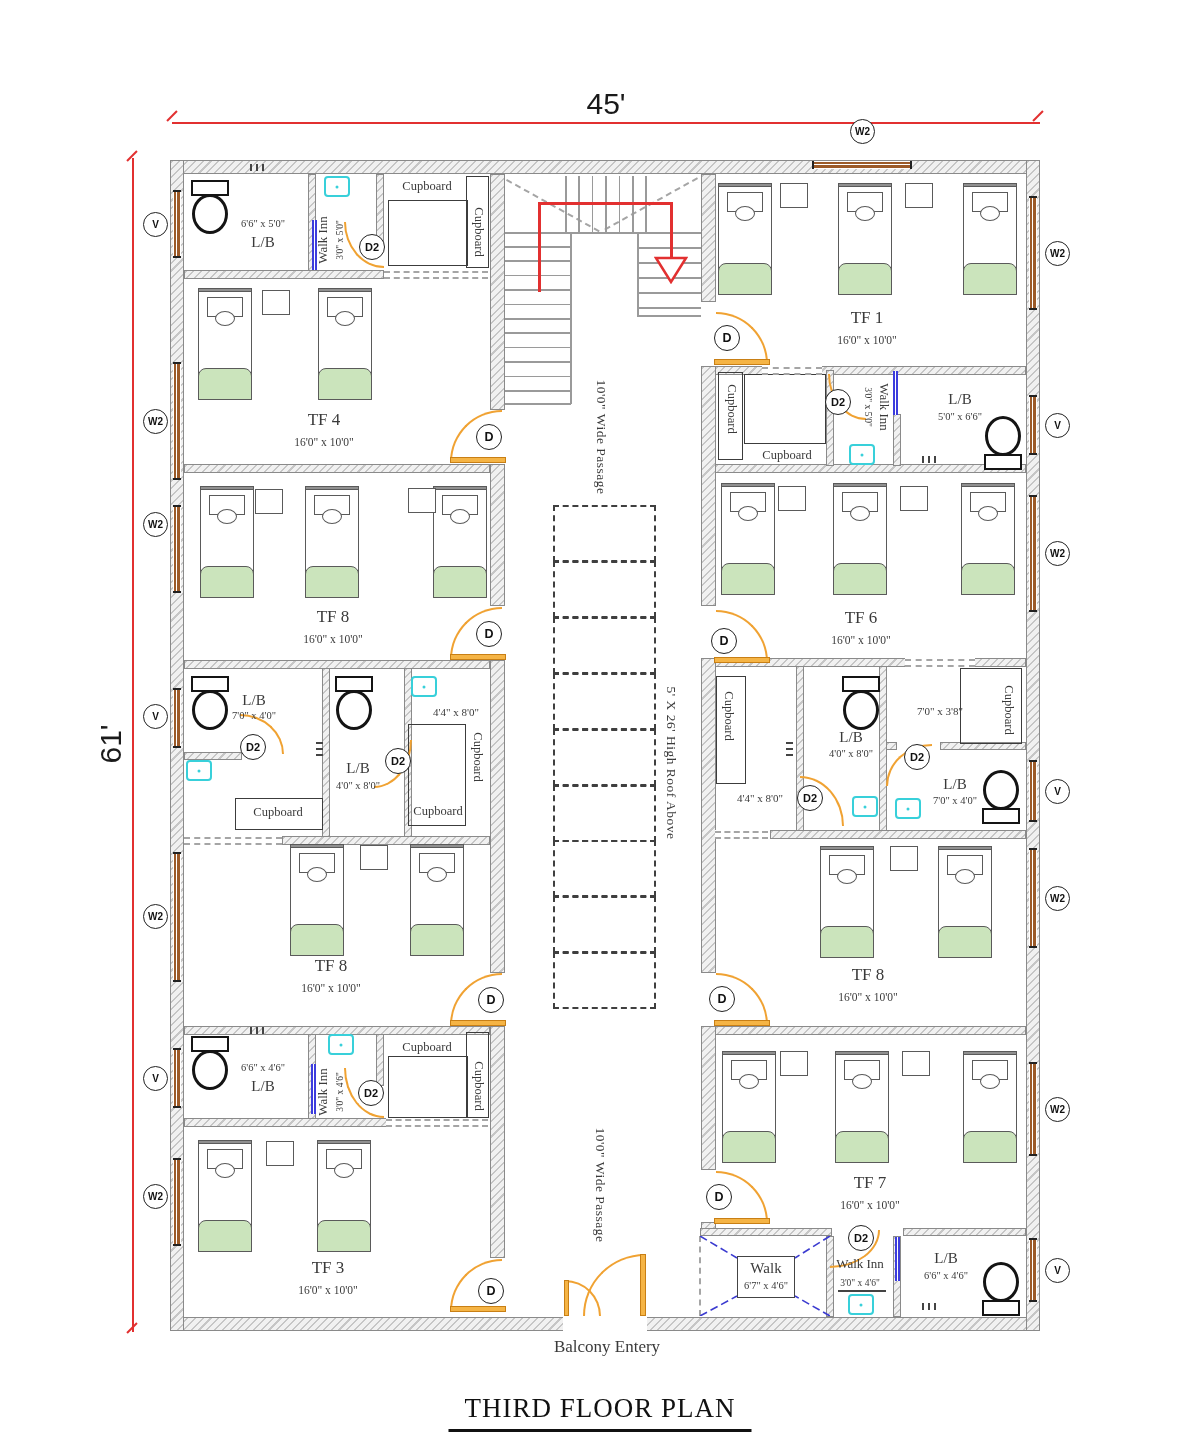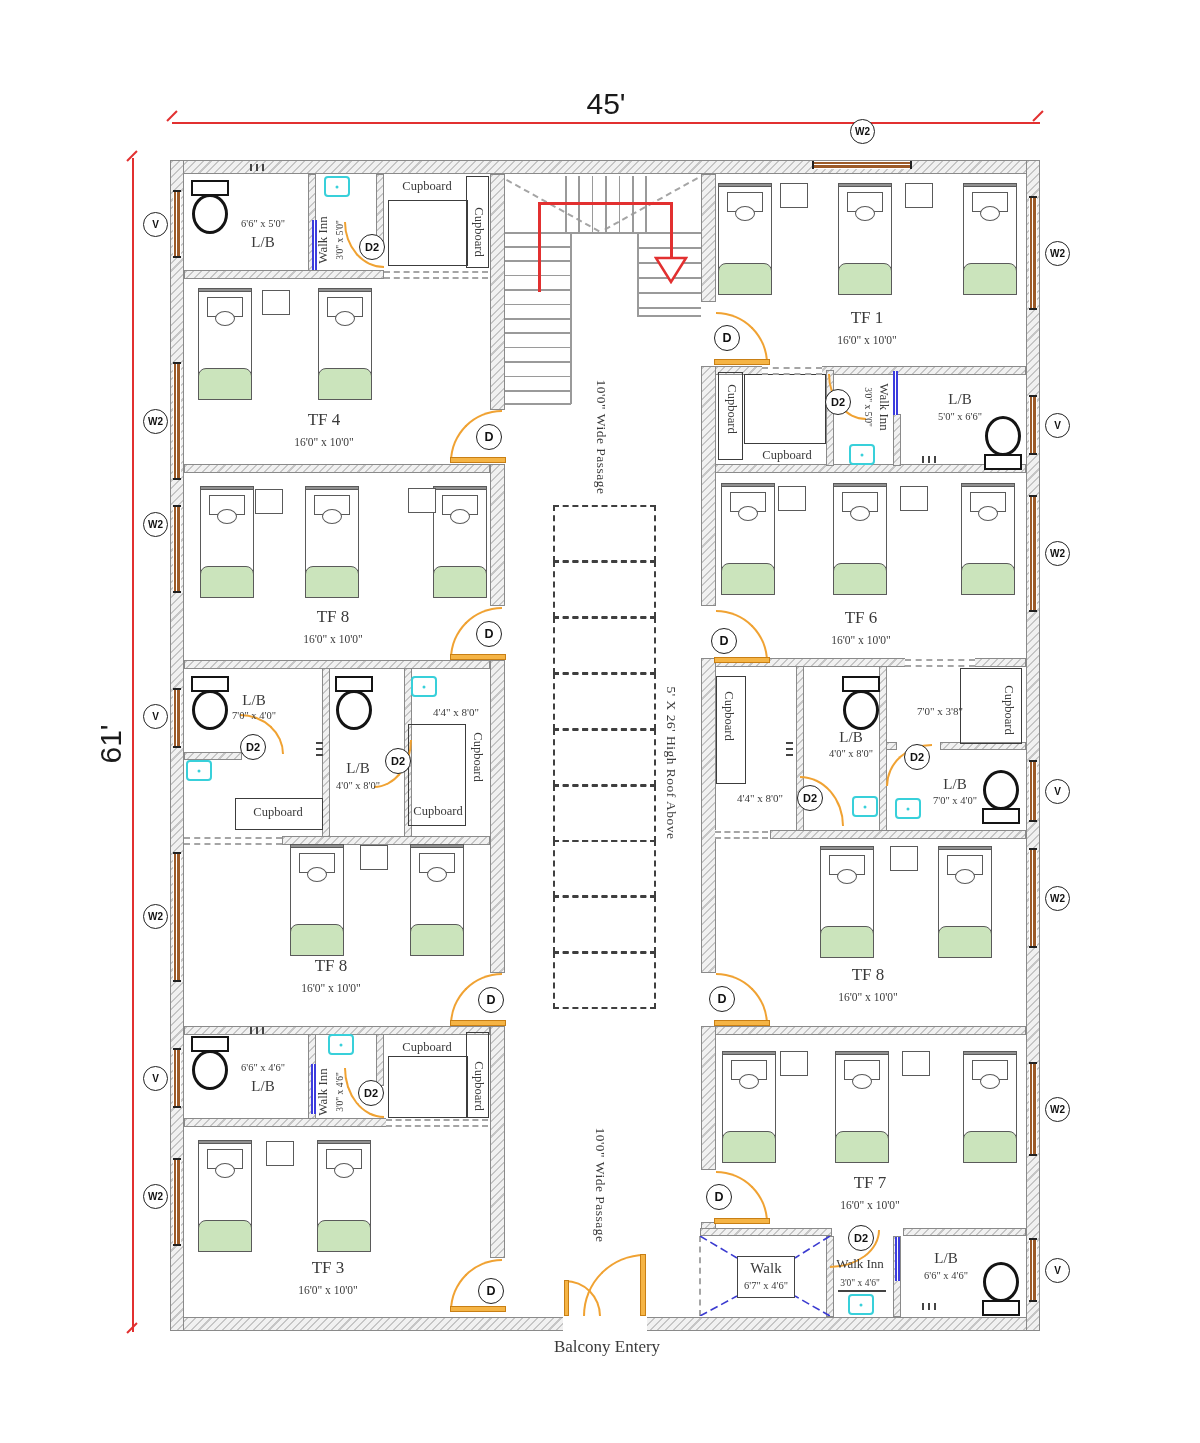--- a/index.html
+++ b/index.html
@@ -92,20 +92,21 @@
   <div class="abs arc arc-tl" style="left:583px;top:1254px;width:62px;height:62px;"></div>
   <div class="abs leaf" style="left:640px;top:1254px;width:6px;height:62px;"></div>
   <div class="abs arc arc-tr" style="left:565px;top:1280px;width:36px;height:36px;"></div>
   <div class="abs leaf" style="left:564px;top:1280px;width:5px;height:36px;"></div>
   <div class="abs txt t-balc" style="left:607px;top:1347px;transform:translate(-50%,-50%);">Balcony Entery</div>
 
   <svg width="34" height="28" style="left:654px;top:256px;">
     <path d="M2 2 L32 2 L17 26 Z" fill="#fff" stroke="#e23030" stroke-width="2.5"></path>
   </svg>
 
+  <div id="title">THIRD FLOOR PLAN</div>
 <div class="abs wall" style="left: 170px; top: 160px; width: 870px; height: 14px;"></div>
     <div class="abs wall" style="left: 170px; top: 1317px; width: 870px; height: 14px;"></div>
     <div class="abs wall" style="left: 170px; top: 160px; width: 14px; height: 1171px;"></div>
     <div class="abs wall" style="left: 1026px; top: 160px; width: 14px; height: 1171px;"></div>
     <div class="abs wall" style="left: 490px; top: 174px; width: 15px; height: 236px;"></div>
     <div class="abs wall" style="left: 490px; top: 464px; width: 15px; height: 142px;"></div>
     <div class="abs wall" style="left: 490px; top: 660px; width: 15px; height: 313px;"></div>
     <div class="abs wall" style="left: 490px; top: 1026px; width: 15px; height: 232px;"></div>
     <div class="abs wall" style="left: 701px; top: 174px; width: 15px; height: 128px;"></div>
     <div class="abs wall" style="left: 701px; top: 366px; width: 15px; height: 240px;"></div>

